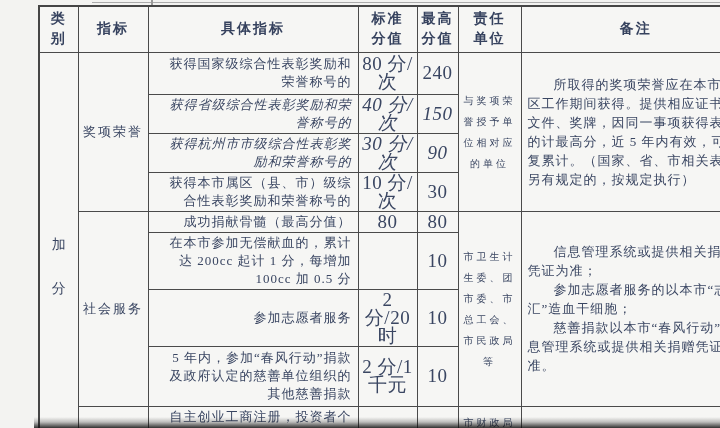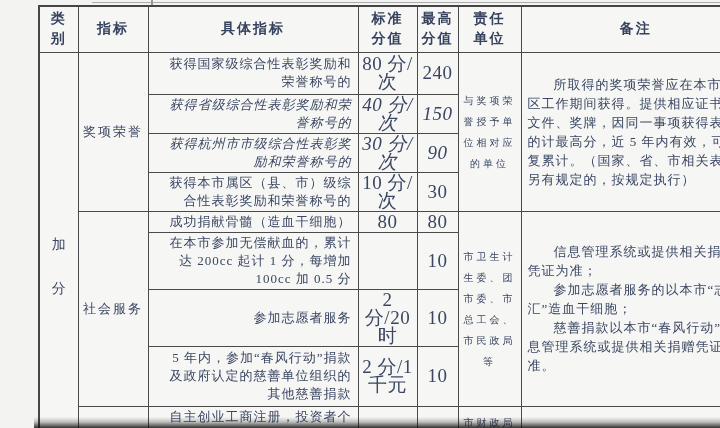--- a/index.html
+++ b/index.html
@@ -100,21 +100,21 @@
         <td class="score">30 分/次</td>
         <td class="max">90</td>
       </tr>
       <tr class="r4">
         <td class="detail">获得本市属区（县、市）级综合性表彰奖励和荣誉称号的</td>
         <td class="score">10 分/次</td>
         <td class="max">30</td>
       </tr>
       <tr class="r5">
         <td class="ind" rowspan="4">社会服务</td>
-        <td class="detail">成功捐献骨髓（造血干细胞）</td>
+        <td class="detail">成功捐献骨髓（最高分值）</td>
         <td class="score">80</td>
         <td class="max">80</td>
         <td class="resp" rowspan="4">市卫生计生委、团市委、市总工会、市民政局等</td>
         <td class="remark" rowspan="4">
           <p>信息管理系统或提供相关捐赠凭证为准；</p>
           <p>参加志愿者服务的以本市“志愿汇”造血干细胞；</p>
           <p>慈善捐款以本市“春风行动”信息管理系统或提供相关捐赠凭证为准。</p>
         </td>
       </tr>
       <tr class="r6">

